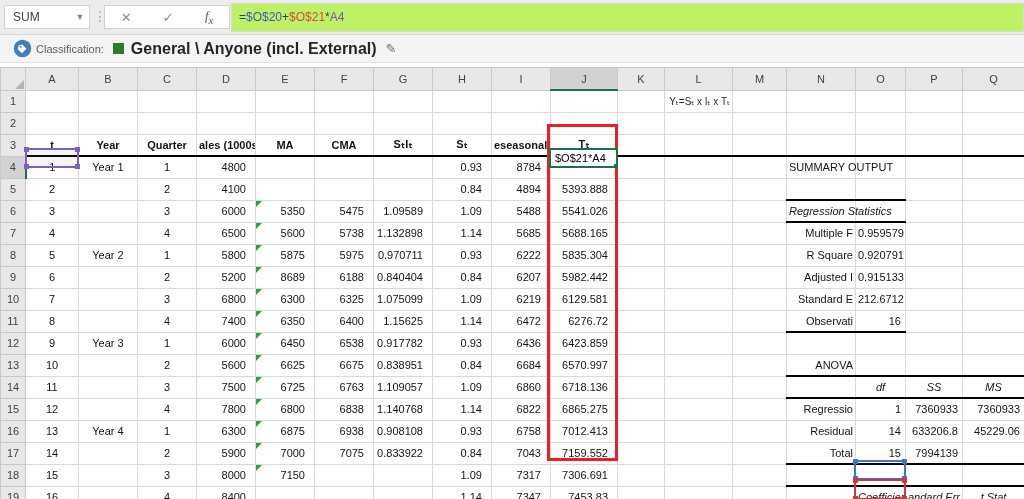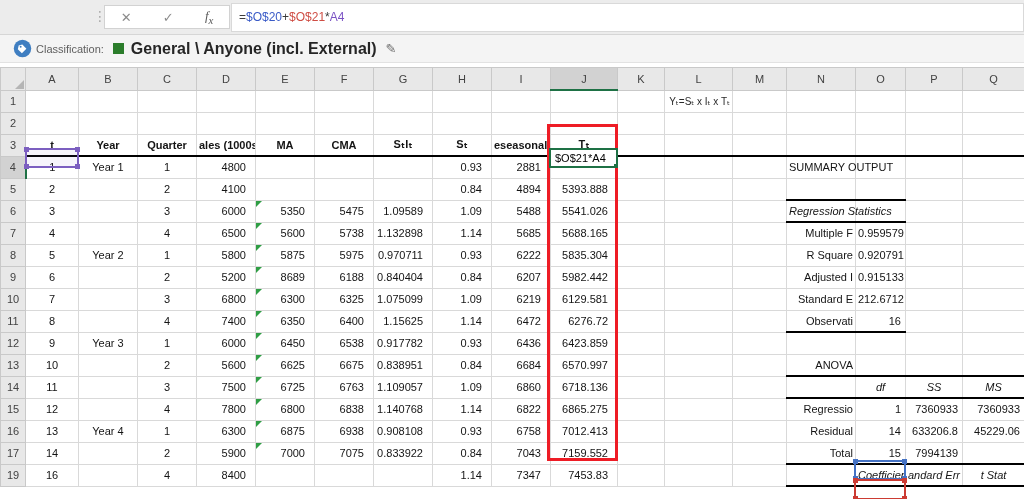--- a/index.html
+++ b/index.html
@@ -10,21 +10,21 @@
   #formula-strip{position:absolute;left:0;top:0;width:1024px;height:34px;background:#ececec;border-bottom:1px solid #d6d6d6;}
   #name-box{position:absolute;left:4px;top:5px;width:86px;height:24px;background:#fff;border:1px solid #d2d2d2;
             display:flex;align-items:center;box-sizing:border-box;}
   #name-box .nb-text{flex:1;padding-left:8px;font-size:12px;color:#3c3c3c;}
   #name-box .nb-arrow{width:18px;text-align:center;color:#8a8a8a;font-size:9px;}
   #fx-dots{position:absolute;left:93px;top:8px;color:#ababab;font-size:14px;letter-spacing:0;}
   #fx-buttons{position:absolute;left:104px;top:5px;width:126px;height:24px;background:#fff;border:1px solid #d2d2d2;
               box-sizing:border-box;display:flex;align-items:center;justify-content:space-around;}
   #fx-buttons .fxb{color:#8c8c8c;font-size:13px;cursor:default;}
   #fx-buttons .fxfn{color:#5a5a5a;font-family:"Liberation Serif","DejaVu Serif",serif;font-style:italic;font-size:13px;}
-  #formula-input{position:absolute;left:231px;top:3px;width:793px;height:29px;background:#ffffff;border:1px solid #d9d9d9;
+  #formula-input{position:absolute;left:231px;top:3px;width:793px;height:29px;background:#bef264;border:1px solid #d9d9d9;
                  box-sizing:border-box;line-height:27px;font-size:12px;padding-left:7px;white-space:nowrap;}
   .t0,.t2,.t4{color:#3b3b3b;} .t1{color:#3a5bc7;} .t3{color:#cf4d44;} .t5{color:#7a52c4;}
 
   
   #class-bar{position:absolute;left:0;top:35px;width:1024px;height:27px;background:#f4f4f4;border-bottom:1px solid #e2e2e2;
              display:flex;align-items:center;}
   #class-icon{width:19px;height:19px;margin-left:13px;}
   #class-label{margin-left:4px;font-size:11px;color:#5f5f5f;}
   #class-square{width:11px;height:11px;margin-left:9px;}
   #class-value{margin-left:7px;font-size:16px;font-weight:bold;color:#262626;}
@@ -60,20 +60,24 @@
   #ref-o21{left:854px;top:412px;width:52px;height:21px;border:2px solid #cc3b33;z-index:6;}
   .h{position:absolute;width:5px;height:5px;}
   .tl{left:-3px;top:-3px;} .tr{right:-3px;top:-3px;} .bl{left:-3px;bottom:-3px;} .br{right:-3px;bottom:-3px;}
   #ref-a4 .h{background:#7c5fc0;} #ref-o20 .h{background:#4472c4;} #ref-o21 .h{background:#cc3b33;}
   #edit-j4 .h{background:#1e7145;width:4px;height:4px;right:-2px;bottom:-2px;}
 </style>
 </head>
 <body>
 
 <div id="formula-strip">
+  <div id="name-box">
+    <span class="nb-text">SUM</span>
+    <span class="nb-arrow">▼</span>
+  </div>
   <span id="fx-dots">⋮</span>
   <div id="fx-buttons">
     <span class="fxb">✕</span>
     <span class="fxb">✓</span>
     <span class="fxfn"><i>f</i><sub>x</sub></span>
   </div>
   <div id="formula-input"><span class="t0">=</span><span class="t1">$O$20</span><span class="t2">+</span><span class="t3">$O$21</span><span class="t4">*</span><span class="t5">A4</span></div>
 </div>
 
 <div id="class-bar">
@@ -196,21 +200,21 @@
         <tr>
           <th class="selr">4</th>
           <td class="c">1</td>
           <td class="c">Year 1</td>
           <td class="c">1</td>
           <td class="r">4800</td>
           <td></td>
           <td></td>
           <td></td>
           <td class="r">0.93</td>
-          <td class="r">2881</td>
+          <td class="r">8784</td>
           <td></td>
           <td></td>
           <td></td>
           <td></td>
           <td class="l ov">SUMMARY OUTPUT</td>
           <td></td>
           <td></td>
           <td></td>
         </tr>
         <tr>
@@ -467,20 +471,40 @@
           <td class="r">7159.552</td>
           <td></td>
           <td></td>
           <td></td>
           <td class="l bb">Total</td>
           <td class="rn bb">15</td>
           <td class="rn bb">7994139</td>
           <td class="bb"></td>
         </tr>
         <tr>
+          <th>18</th>
+          <td class="c">15</td>
+          <td></td>
+          <td class="c">3</td>
+          <td class="r">8000</td>
+          <td class="r gt">7150</td>
+          <td></td>
+          <td></td>
+          <td class="r">1.09</td>
+          <td class="r">7317</td>
+          <td class="r">7306.691</td>
+          <td></td>
+          <td></td>
+          <td></td>
+          <td></td>
+          <td></td>
+          <td></td>
+          <td></td>
+        </tr>
+        <tr>
           <th>19</th>
           <td class="c">16</td>
           <td></td>
           <td class="c">4</td>
           <td class="r">8400</td>
           <td></td>
           <td></td>
           <td></td>
           <td class="r">1.14</td>
           <td class="r">7347</td>

